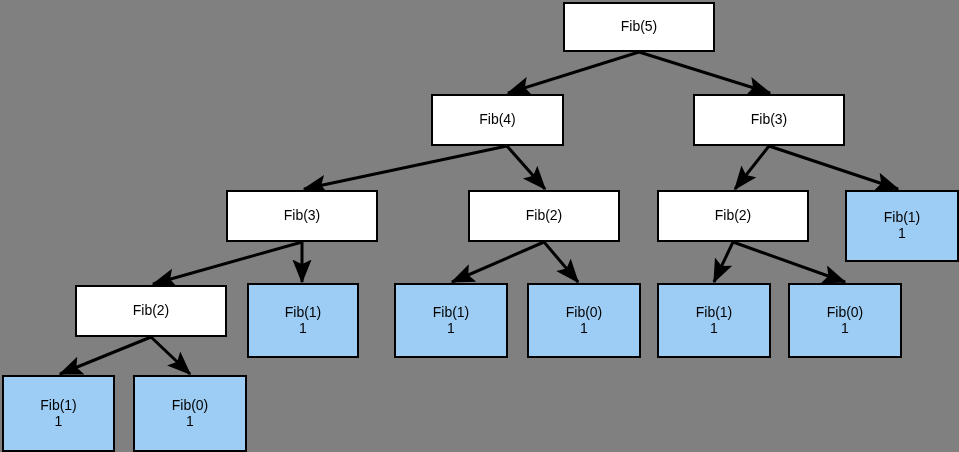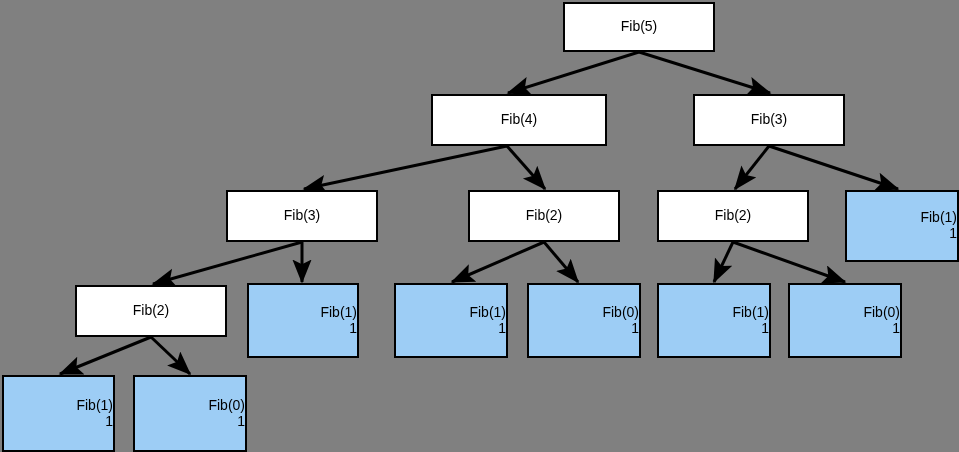--- a/index.html
+++ b/index.html
@@ -39,21 +39,20 @@
     font-size: 14px;
     font-family: "Liberation Sans", sans-serif;
     text-align: center;
     z-index: 2;
   }
   .node.white {
     background: #ffffff;
   }
   .node.blue {
     background: #9dcdf5;
-    align-items: flex-end;
   }
   .node .label {
     display: block;
   }
   .node .value {
     display: block;
   }
 </style>
 </head>
 <body>
@@ -81,21 +80,21 @@
         <line x1="733" y1="242" x2="845" y2="282" stroke="#000000" stroke-width="3" marker-end="url(#arrowhead)"></line>
         <line x1="151" y1="337" x2="60" y2="374" stroke="#000000" stroke-width="3" marker-end="url(#arrowhead)"></line>
         <line x1="151" y1="337" x2="190" y2="374" stroke="#000000" stroke-width="3" marker-end="url(#arrowhead)"></line>
       </g>
   </svg>
 
   <div id="node-layer">
       <div class="node white" style="left: 563px; top: 2px; width: 152px; height: 50px;">
         <span class="label">Fib(5)</span>
       </div>
-      <div class="node white" style="left: 431px; top: 94px; width: 176px; height: 52px;">
+      <div class="node white" style="left: 431px; top: 94px; width: 133px; height: 52px;">
         <span class="label">Fib(4)</span>
       </div>
       <div class="node white" style="left: 693px; top: 94px; width: 152px; height: 52px;">
         <span class="label">Fib(3)</span>
       </div>
       <div class="node white" style="left: 226px; top: 190px; width: 152px; height: 52px;">
         <span class="label">Fib(3)</span>
       </div>
       <div class="node white" style="left: 468px; top: 190px; width: 152px; height: 52px;">
         <span class="label">Fib(2)</span>

